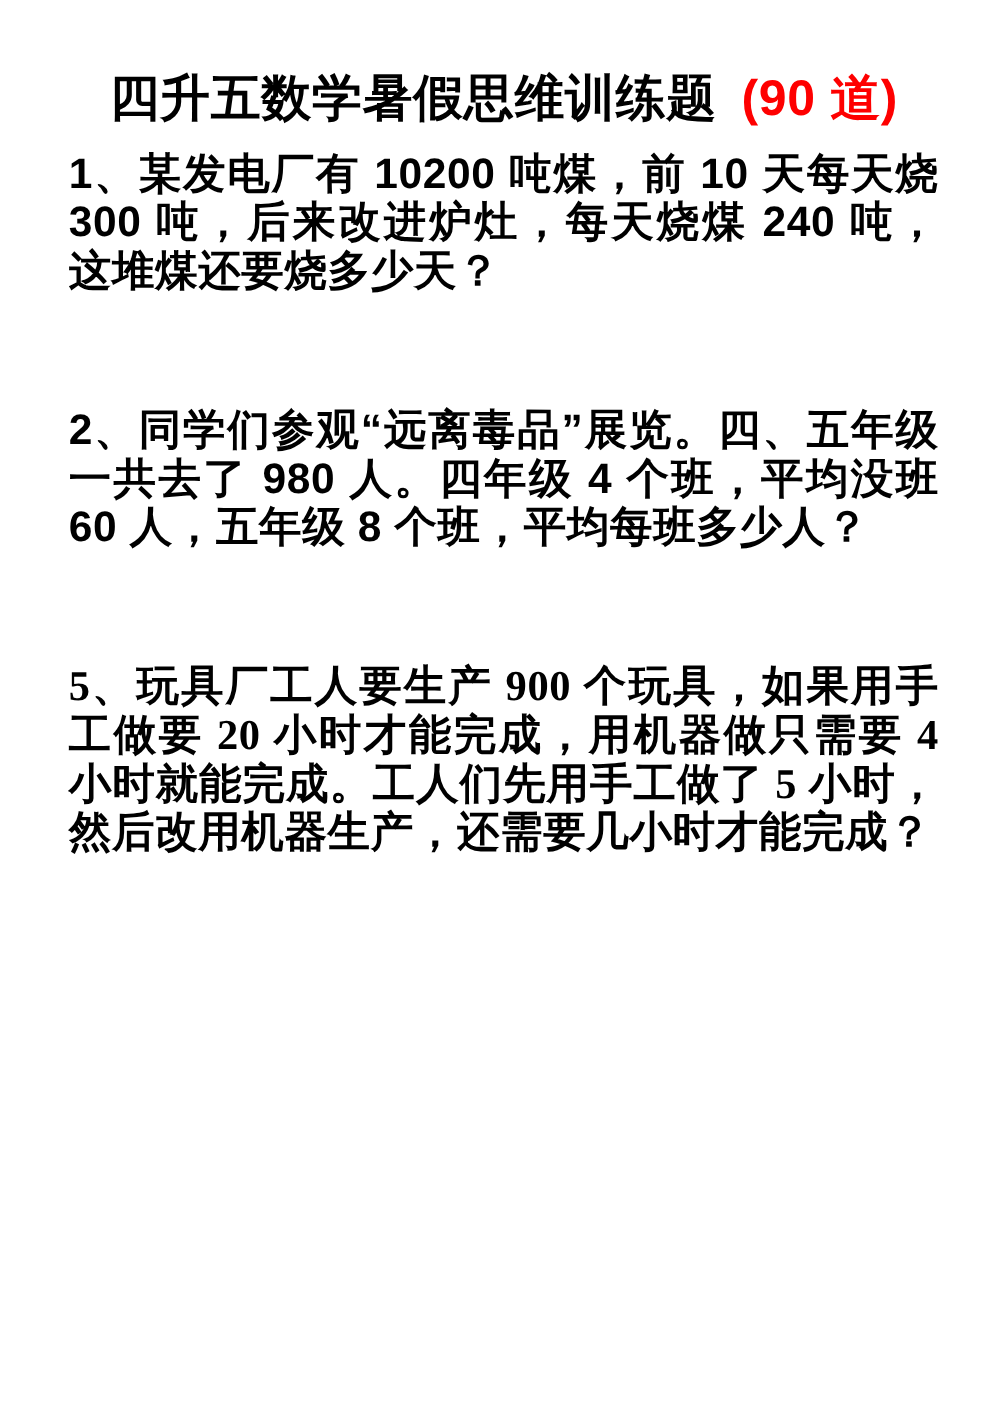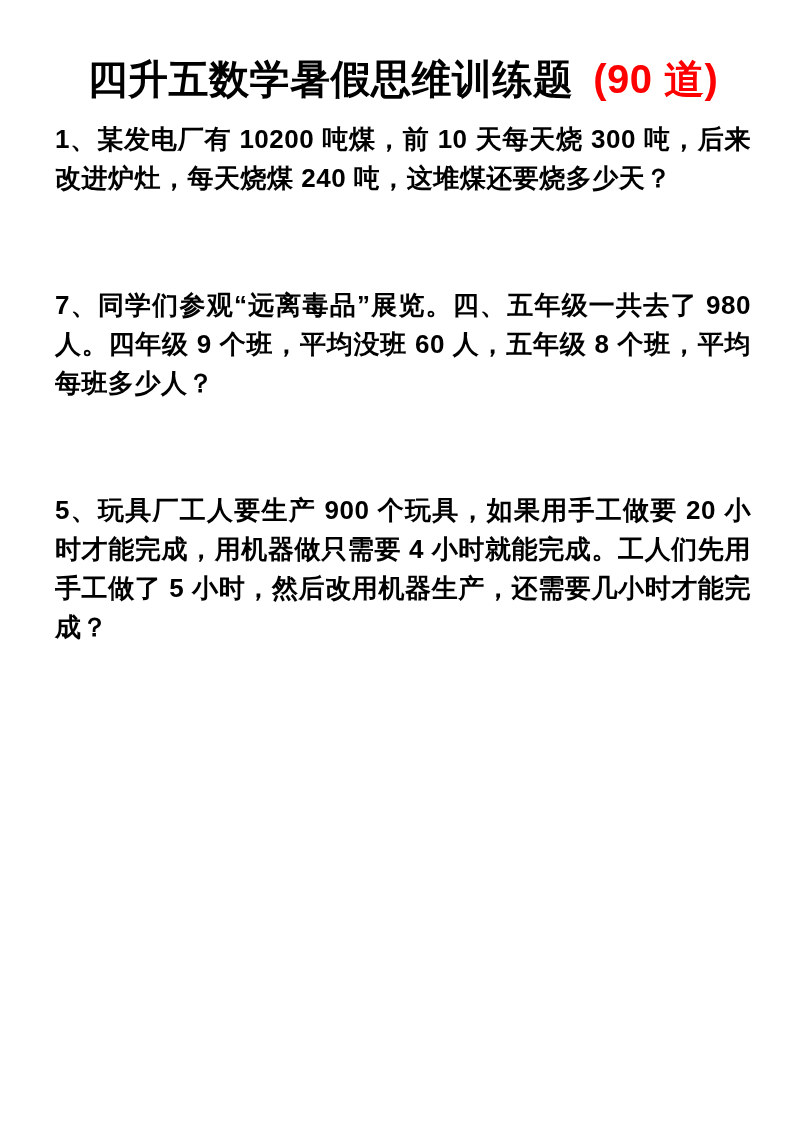--- a/index.html
+++ b/index.html
@@ -35,39 +35,40 @@
     }
     .title-count {
       color: #fe0000;
       margin-left: 8px;
     }
     .problems {
       margin: 0;
     }
     .problem {
       margin: 0 0 88px 0;
-      font-size: 26px;
+      font-size: 34px;
       line-height: 39px;
       font-weight: bold;
       text-align: justify;
       letter-spacing: 0.5px;
     }
     .problem:last-child {
       margin-bottom: 0;
+      font-family: Liberation Serif, serif;
     }
   </style>
 </head>
 <body>
 
 <div class="page">
 
   <h1 class="title">
     <span class="title-main">四升五数学暑假思维训练题</span>
     <span class="title-count">(90 道)</span>
   </h1>
 
   <div class="problems">
     <p class="problem">1、某发电厂有 10200 吨煤，前 10 天每天烧 300 吨，后来改进炉灶，每天烧煤 240 吨，这堆煤还要烧多少天？</p>
-    <p class="problem">7、同学们参观“远离毒品”展览。四、五年级一共去了 980 人。四年级 9 个班，平均没班 60 人，五年级 8 个班，平均每班多少人？</p>
+    <p class="problem">2、同学们参观“远离毒品”展览。四、五年级一共去了 980 人。四年级 4 个班，平均没班 60 人，五年级 8 个班，平均每班多少人？</p>
     <p class="problem">5、玩具厂工人要生产 900 个玩具，如果用手工做要 20 小时才能完成，用机器做只需要 4 小时就能完成。工人们先用手工做了 5 小时，然后改用机器生产，还需要几小时才能完成？</p>
   </div>
 
 </div>
 
 </body></html>

